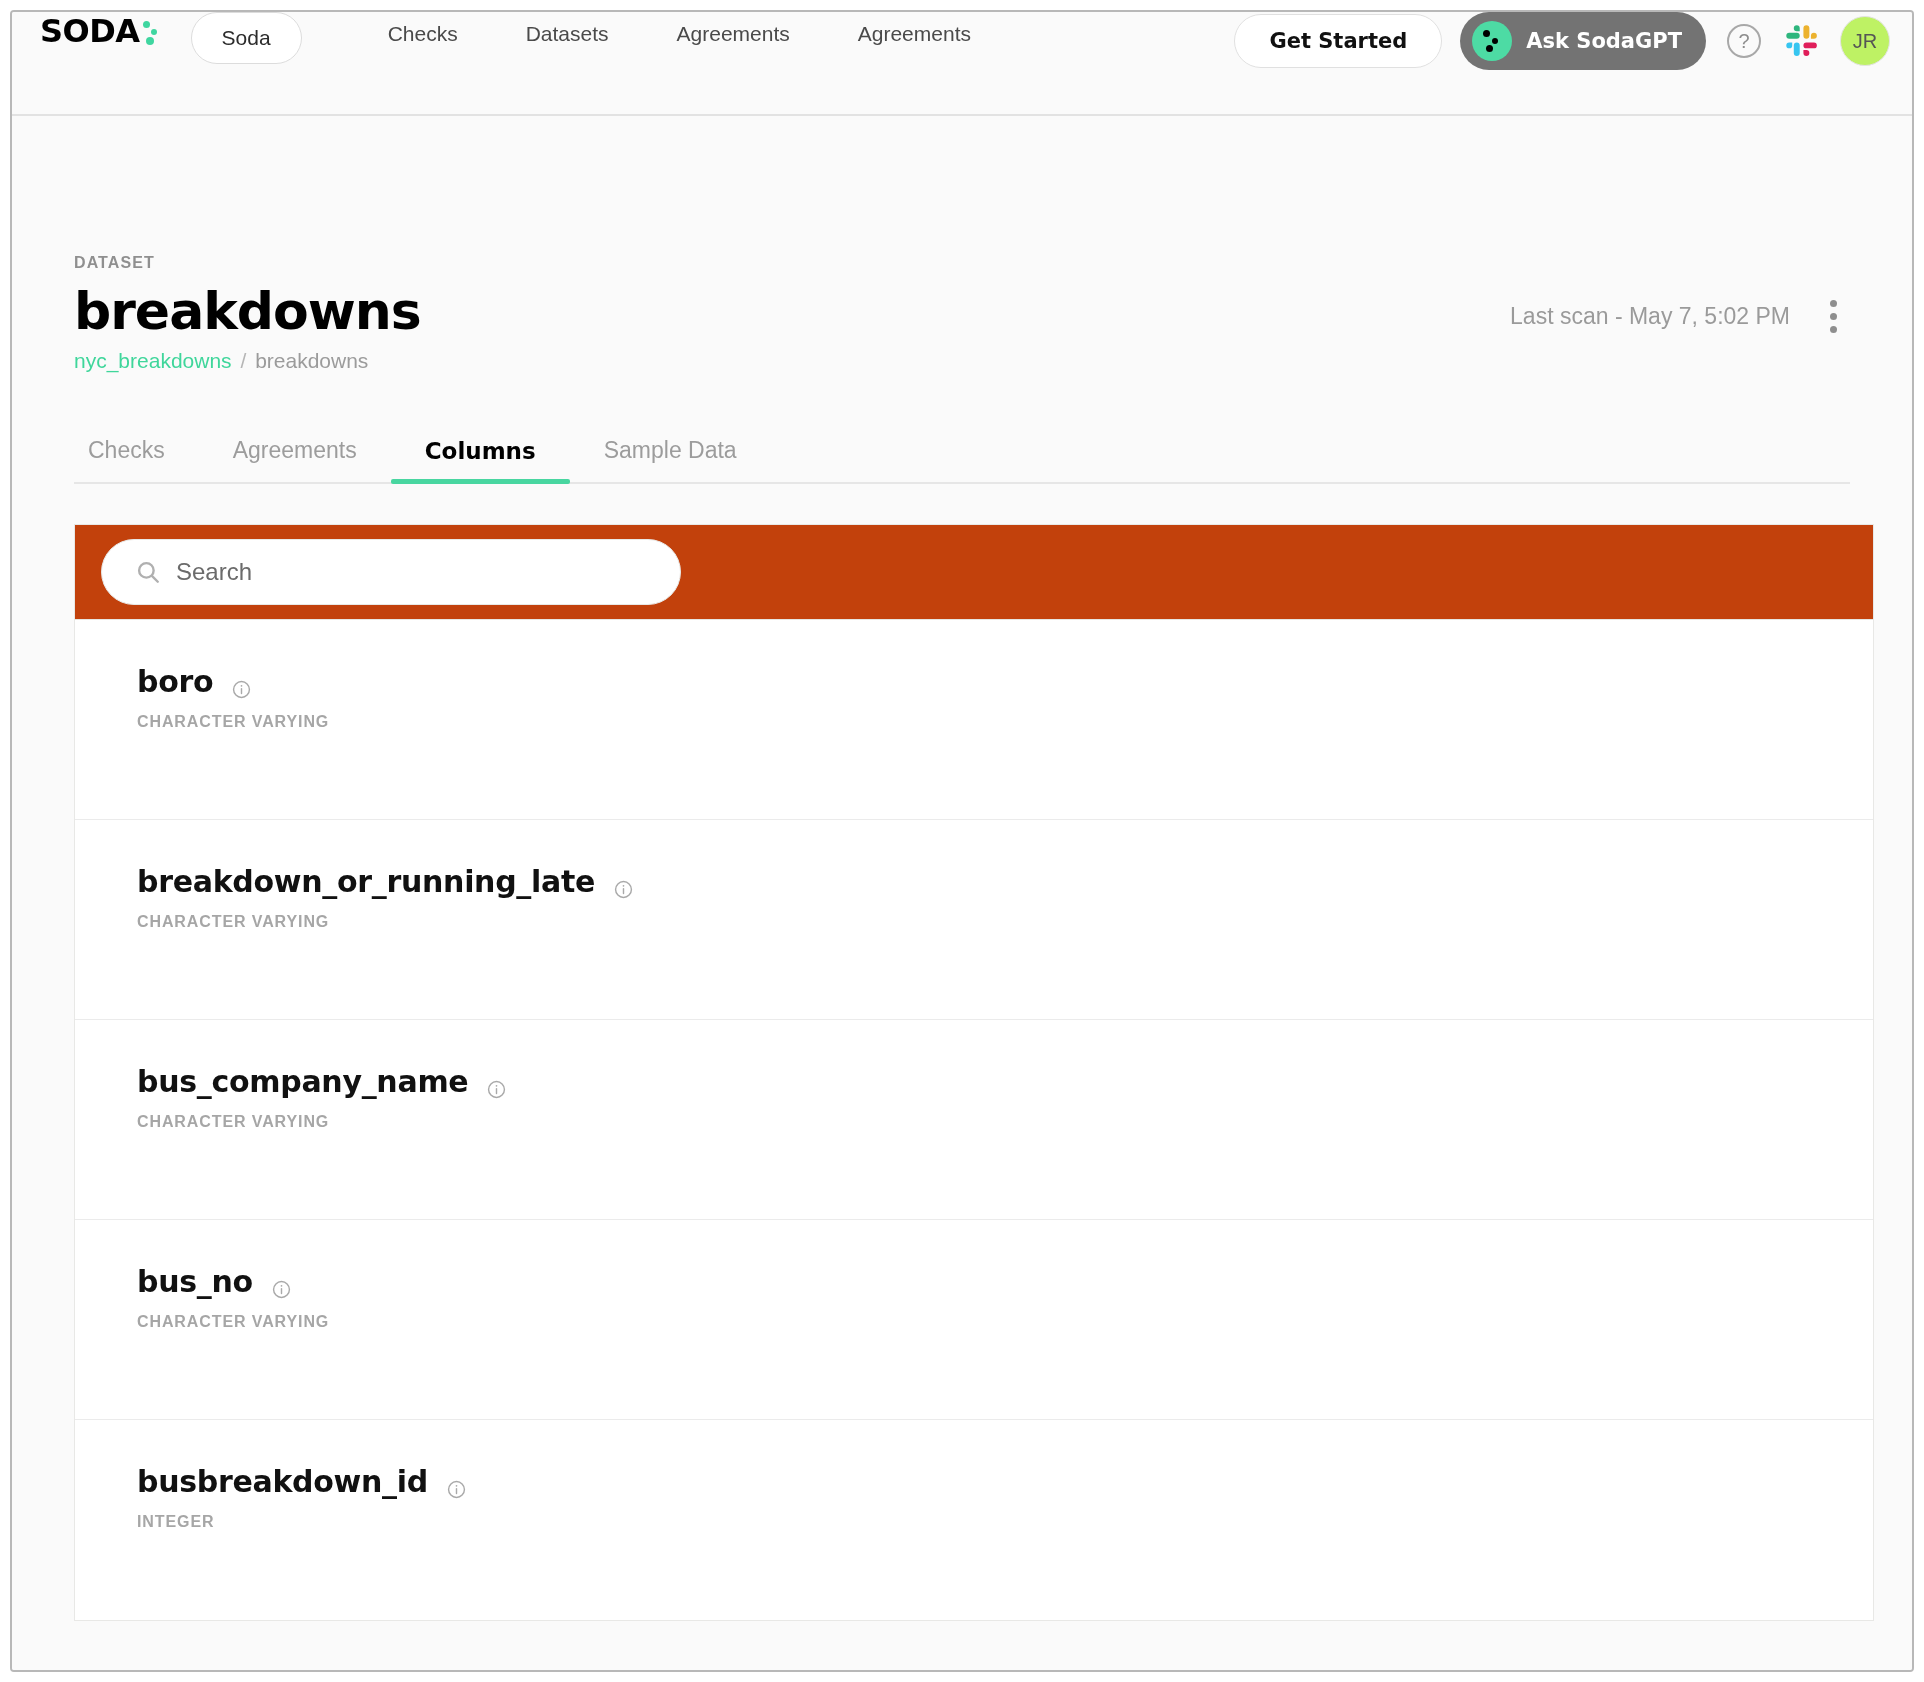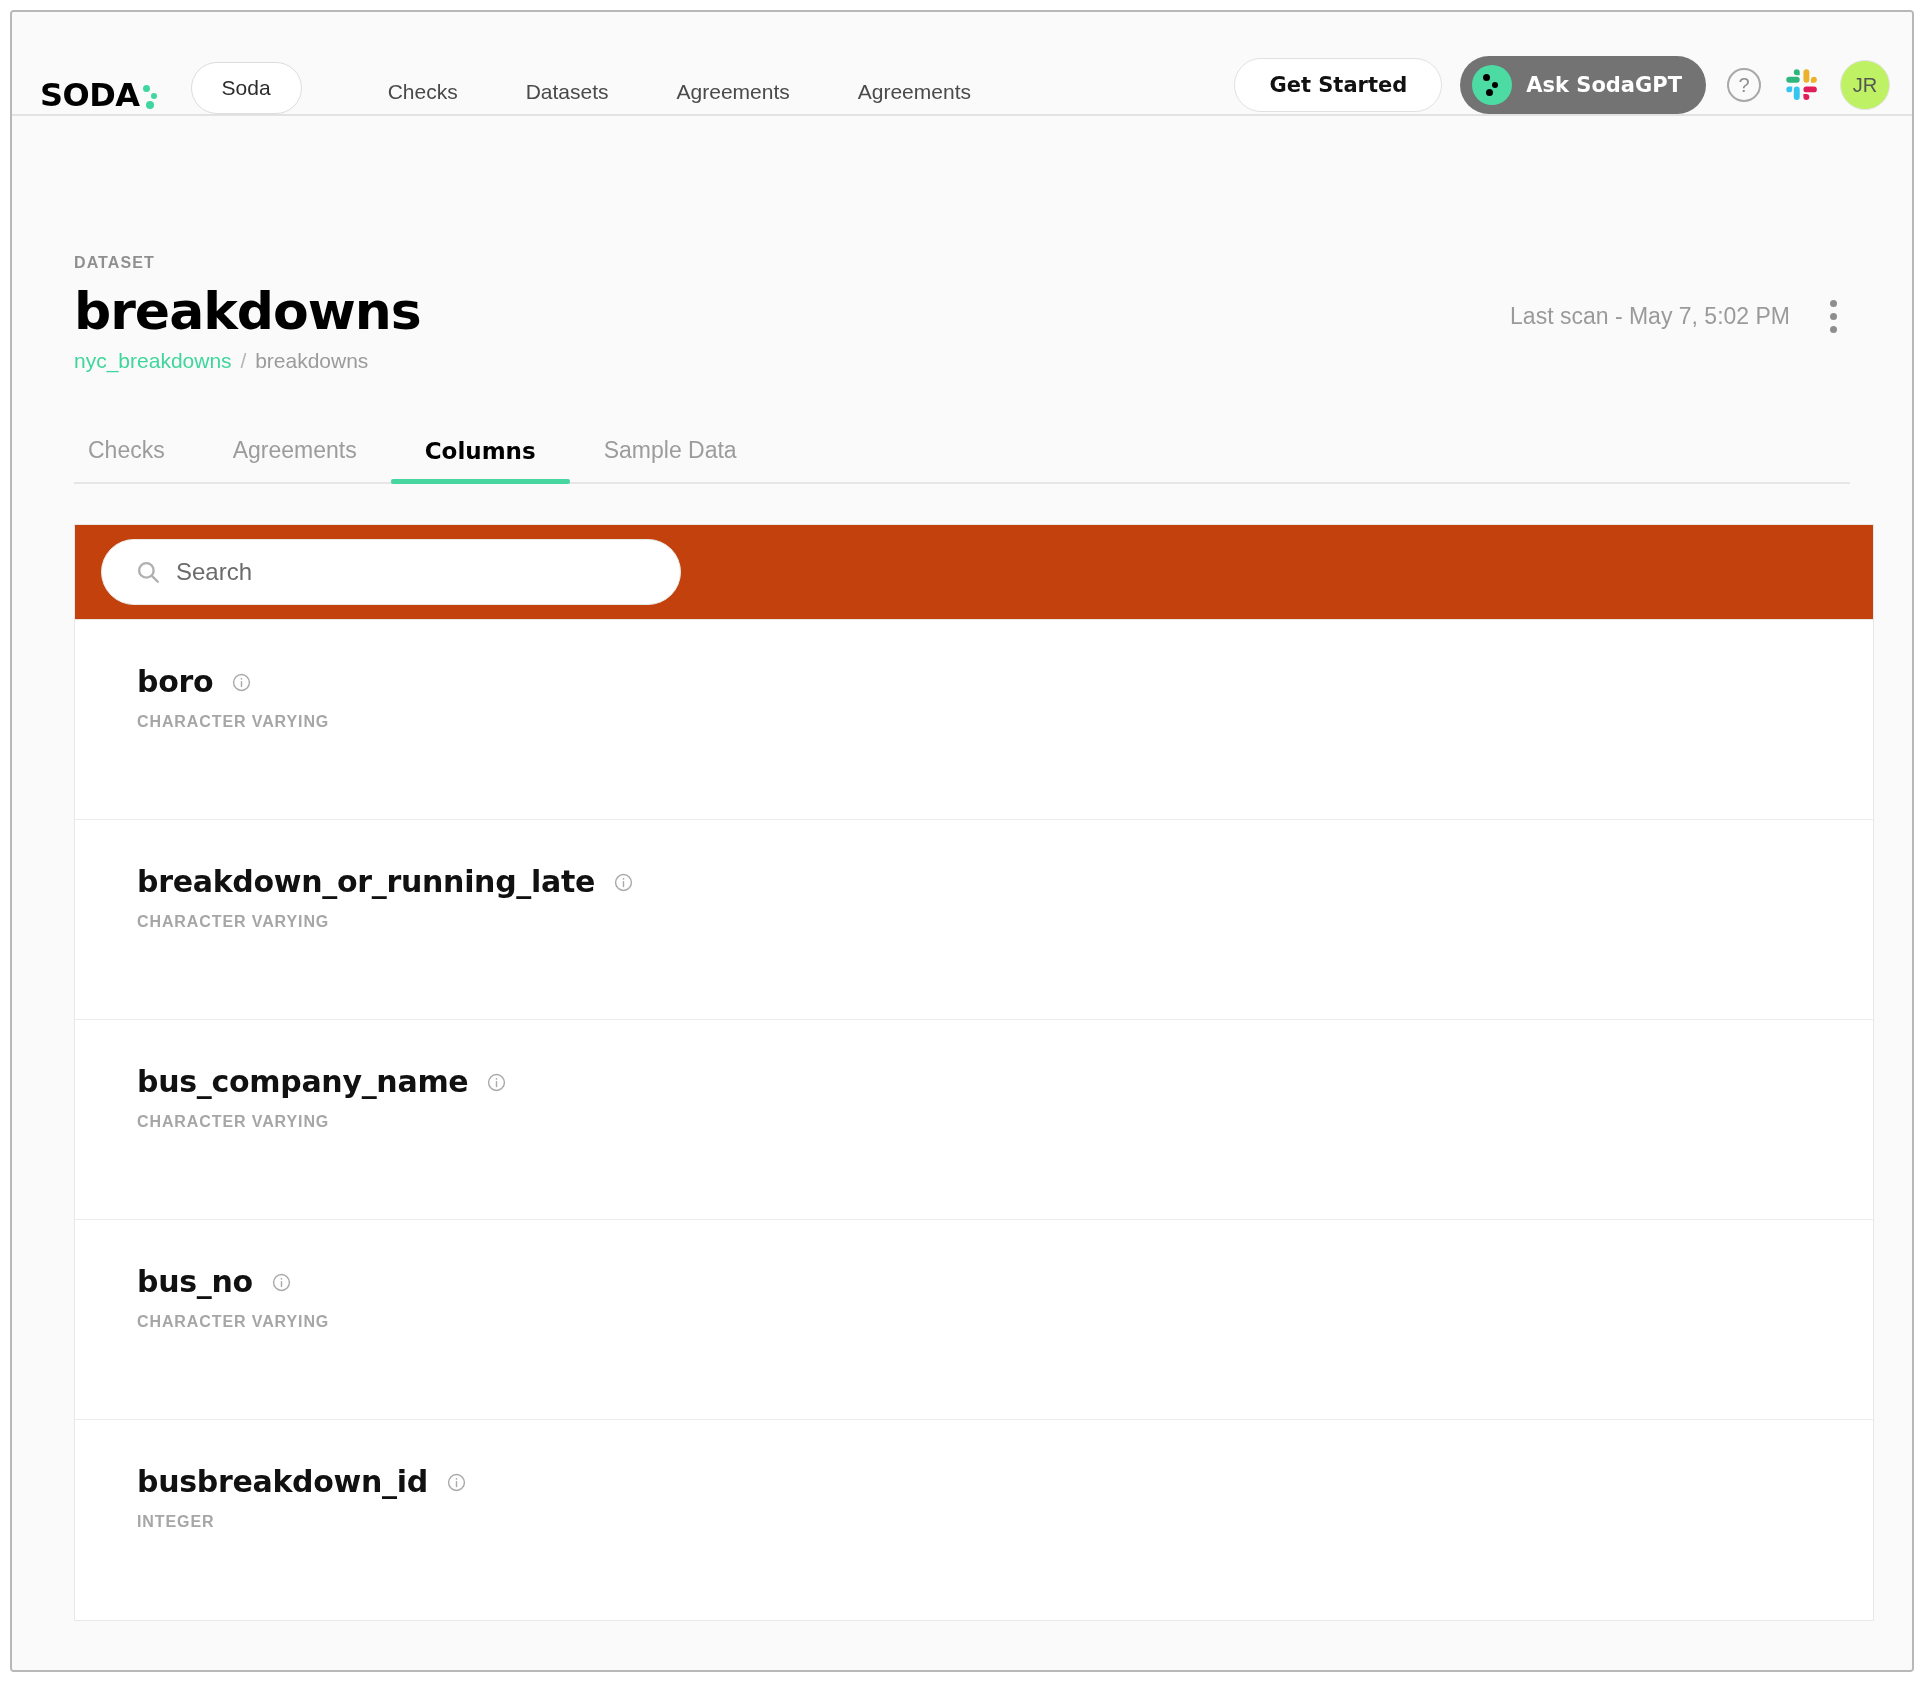--- a/index.html
+++ b/index.html
@@ -23,21 +23,21 @@
     background: #fafafa;
     overflow: hidden;
   }
 
   
   .topnav {
     height: 104px;
     background: #fafafa;
     border-bottom: 2px solid #e2e2e2;
     display: flex;
-    align-items: flex-end;
+    align-items: flex-start;
     padding: 0 22px 0 28px;
     position: relative;
   }
 
   .logo {
     display: flex;
     align-items: center;
     margin-right: 28px;
     user-select: none;
   }
@@ -310,21 +310,21 @@
 
   .col-row {
     padding: 44px 62px 44px 62px;
     border-bottom: 1px solid #ebebeb;
     min-height: 200px;
   }
   .col-row:last-child { border-bottom: none; }
 
   .col-name-line {
     display: flex;
-    align-items: center;
+    align-items: flex-end;
     gap: 19px;
   }
   .col-name {
     font-size: 30px;
     font-weight: bold;
     color: #111;
     letter-spacing: -0.3px;
     font-family: "DejaVu Sans", sans-serif;
   }
   .info-icon {

